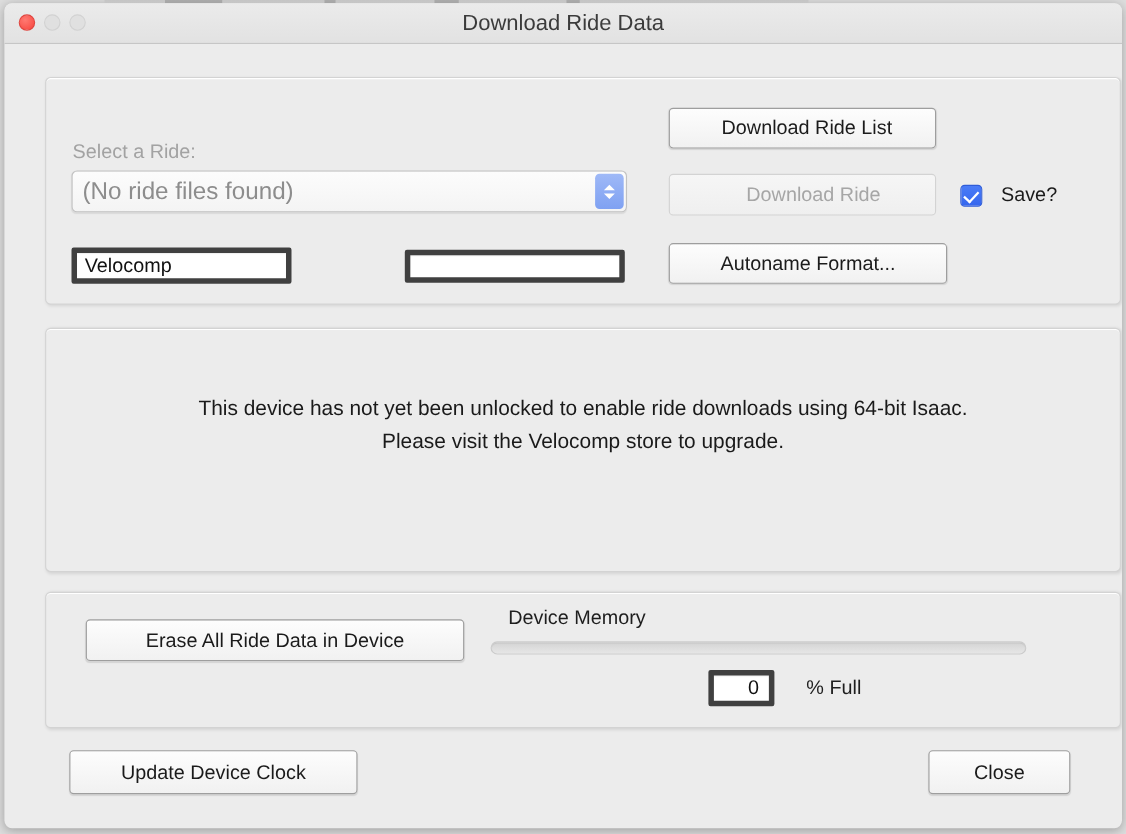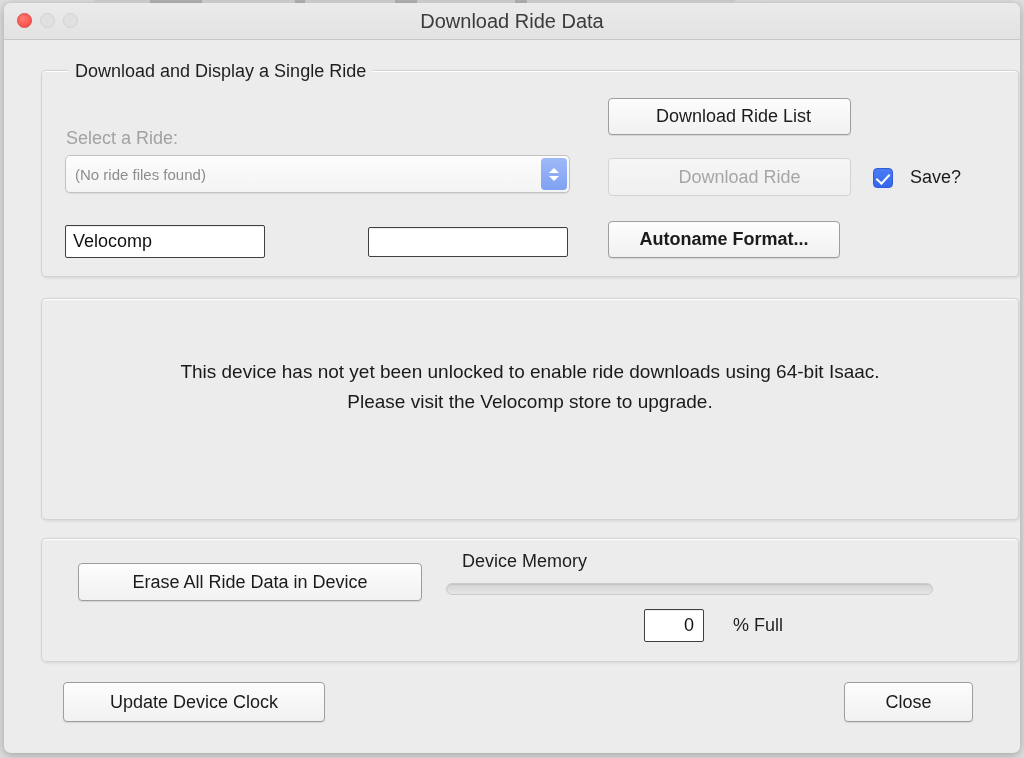--- a/index.html
+++ b/index.html
@@ -124,21 +124,21 @@
     border-color: #d3d3d3;
     color: #a6a6a6;
     box-shadow: none;
     padding-left: 20px;
   }
 
   .textfield {
     position: absolute;
     box-sizing: border-box;
     background: #ffffff;
-    border: 1px solid #404040;
+    border: 5px solid #404040;
     border-radius: 2px;
     font-family: "Liberation Sans", sans-serif;
     font-size: 18px;
     color: #111111;
     padding: 0 7px;
     display: flex;
     align-items: center;
     box-shadow: 0 1px 1px rgba(0,0,0,.07) inset;
   }
   .textfield.right { justify-content: flex-end; padding-right: 9px; }
@@ -148,21 +148,21 @@
     position: absolute;
     box-sizing: border-box;
     background: linear-gradient(to bottom, #fcfcfc 0%, #f4f4f4 100%);
     border: 1px solid #c2c2c2;
     border-radius: 5px;
     box-shadow: 0 1px 1px rgba(0,0,0,.08);
     display: flex;
     align-items: center;
   }
   .popup-value {
-    font-size: 15px;
+    font-size: 22px;
     color: #8d8d8d;
     padding-left: 9px;
     white-space: nowrap;
   }
   .popup-arrows {
     position: absolute;
     right: 2px;
     top: 2px;
     bottom: 2px;
     width: 26px;
@@ -250,21 +250,20 @@
   <div class="titlebar">
     <div class="traffic">
       <div class="light close"></div>
       <div class="light min"></div>
       <div class="light zoom"></div>
     </div>
     <div class="title-text">Download Ride Data</div>
   </div>
 
   <div class="panel" style="left:37px; top:67px; width:928px; height:205px;"></div>
-  <div class="groupbox-legend" style="left:64px; top:58px;">Download and Display a Single Ride</div>
 
   <div class="label disabled" style="left:62px; top:125px;">Select a Ride:</div>
 
   <div class="popup" style="left:61px; top:152px; width:505px; height:38px;">
     <span class="popup-value">(No ride files found)</span>
     <span class="popup-arrows">
       <span class="chev up"></span>
       <span class="chev down"></span>
     </span>
   </div>
@@ -277,21 +276,21 @@
 
   <div class="btn disabled" style="left:604px; top:155px; width:243px; height:38px;">Download Ride</div>
 
   <div class="checkbox-wrap" style="left:869px; top:164px;">
     <span class="checkbox">
       <span class="tick"></span>
     </span>
     <span class="checkbox-label">Save?</span>
   </div>
 
-  <div class="btn" style="left:604px; top:218px; width:232px; height:37px;font-weight:bold;">Autoname Format...</div>
+  <div class="btn" style="left:604px; top:218px; width:253px; height:37px;">Autoname Format...</div>
 
   <div class="panel" style="left:37px; top:295px; width:928px; height:220px;">
     <div class="message" style="top:58px;">This device has not yet been unlocked to enable ride downloads using 64-bit Isaac.</div>
     <div class="message" style="top:88px;">Please visit the Velocomp store to upgrade.</div>
   </div>
 
   <div class="panel" style="left:37px; top:535px; width:928px; height:122px;"></div>
 
   <div class="btn" style="left:74px; top:560px; width:344px; height:38px;">Erase All Ride Data in Device</div>
 

